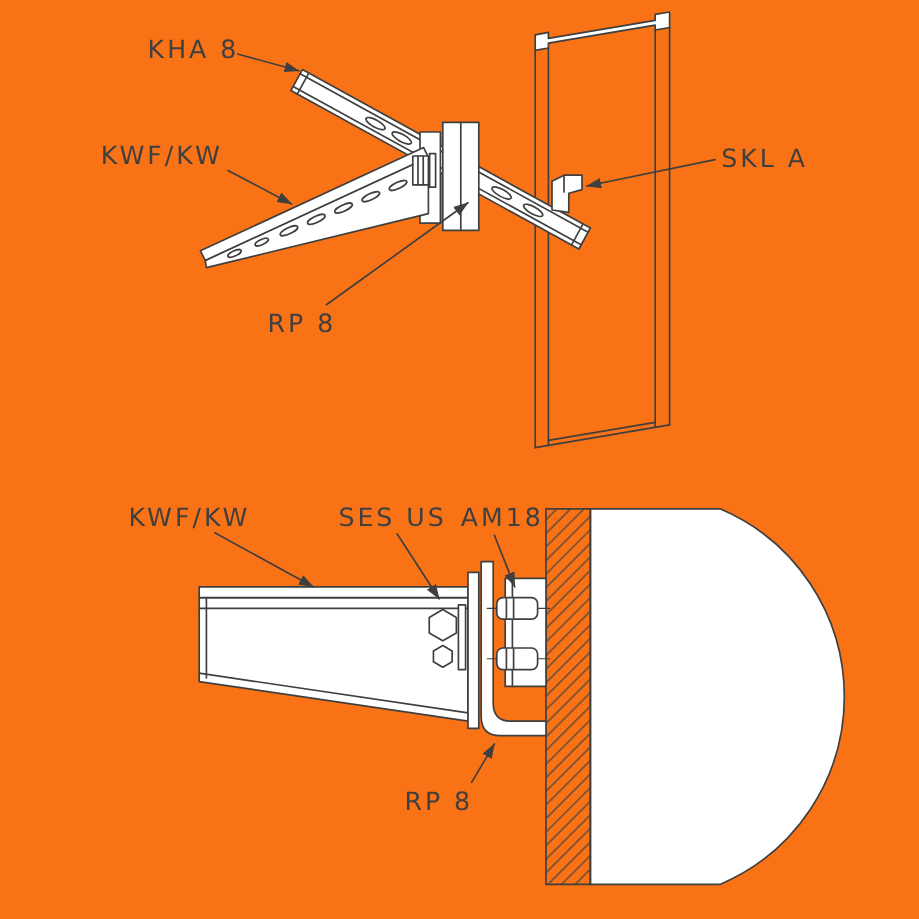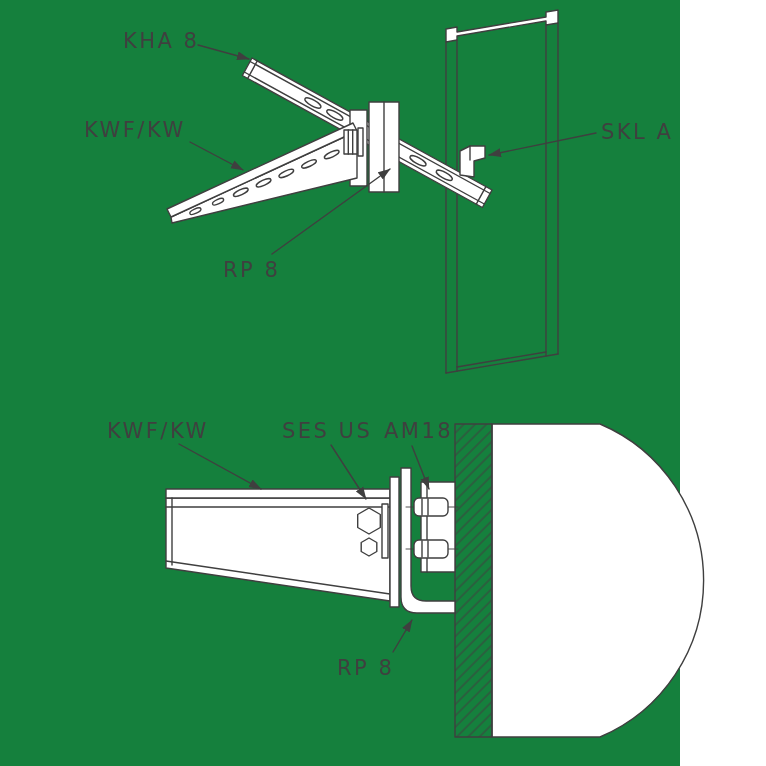--- a/index.html
+++ b/index.html
@@ -1,17 +1,17 @@
 <!DOCTYPE html>
 <html><head>
 <meta charset="utf-8">
 <style>
   html,body{margin:0;padding:0;background:#ffffff;}
   body{width:766px;height:766px;overflow:hidden;}
-  .canvas{width:680px;height:766px;background:#15803d;position:relative;text-decoration:underline;}
+  .canvas{width:766px;height:766px;background:#f97316;position:relative;text-decoration:underline;}
   svg{display:block;}
   .draw{stroke:#3f3f3f;stroke-width:1.4;fill:none;stroke-linecap:round;stroke-linejoin:round;}
   .thin{stroke-width:0.9;}
   .lbl{font-family:"DejaVu Sans",sans-serif;font-size:21px;letter-spacing:2.5px;fill:#3f3f3f;stroke:none;}
 </style>
 </head>
 <body>
 
 <div class="canvas">
 <svg width="766" height="766" viewBox="0 0 766 766">

